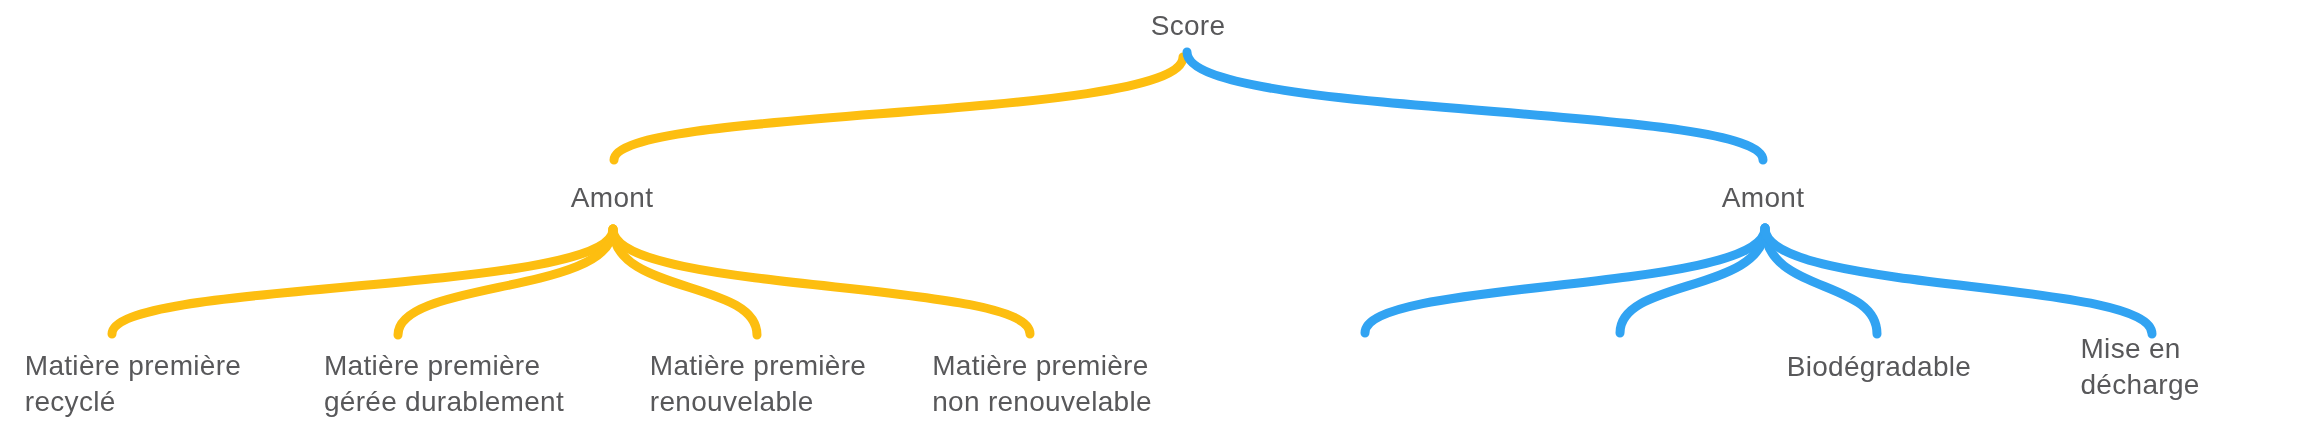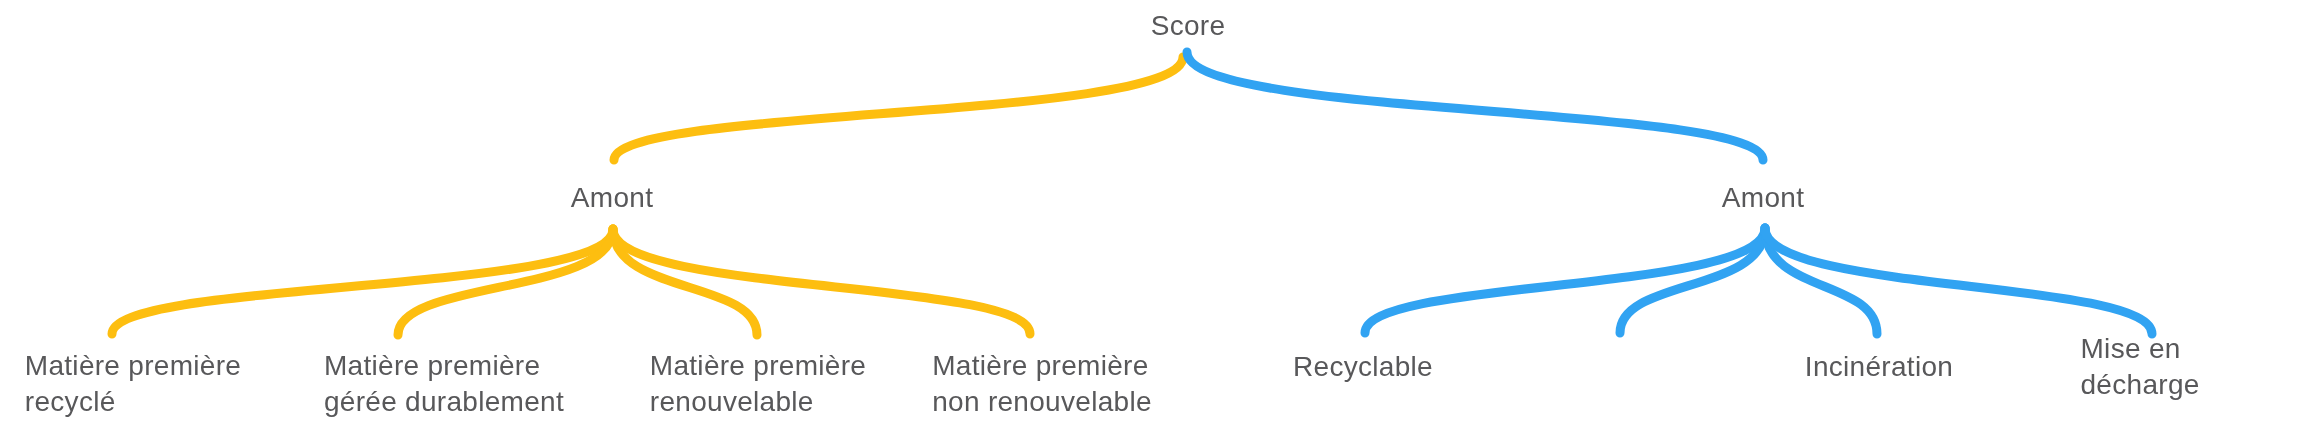--- a/index.html
+++ b/index.html
@@ -54,20 +54,19 @@
 
   <div class="node" style="left:444px; top:384px;">Matière première
 gérée durablement</div>
 
   <div class="node" style="left:758px; top:384px;">Matière première
 renouvelable</div>
 
   <div class="node" style="left:1042px; top:384px;">Matière première
 non renouvelable</div>
 
-  <div class="node" style="left:1363px; top:367px;">Recyclable</div>
 
 
-  <div class="node" style="left:1879px; top:367px;">Incinération</div>
+  <div class="node" style="left:1879px; top:367px;">Biodégradable</div>
 
   <div class="node" style="left:2155px; top:367px;">Mise en décharge</div>
 
 </div>
 
 </body></html>

